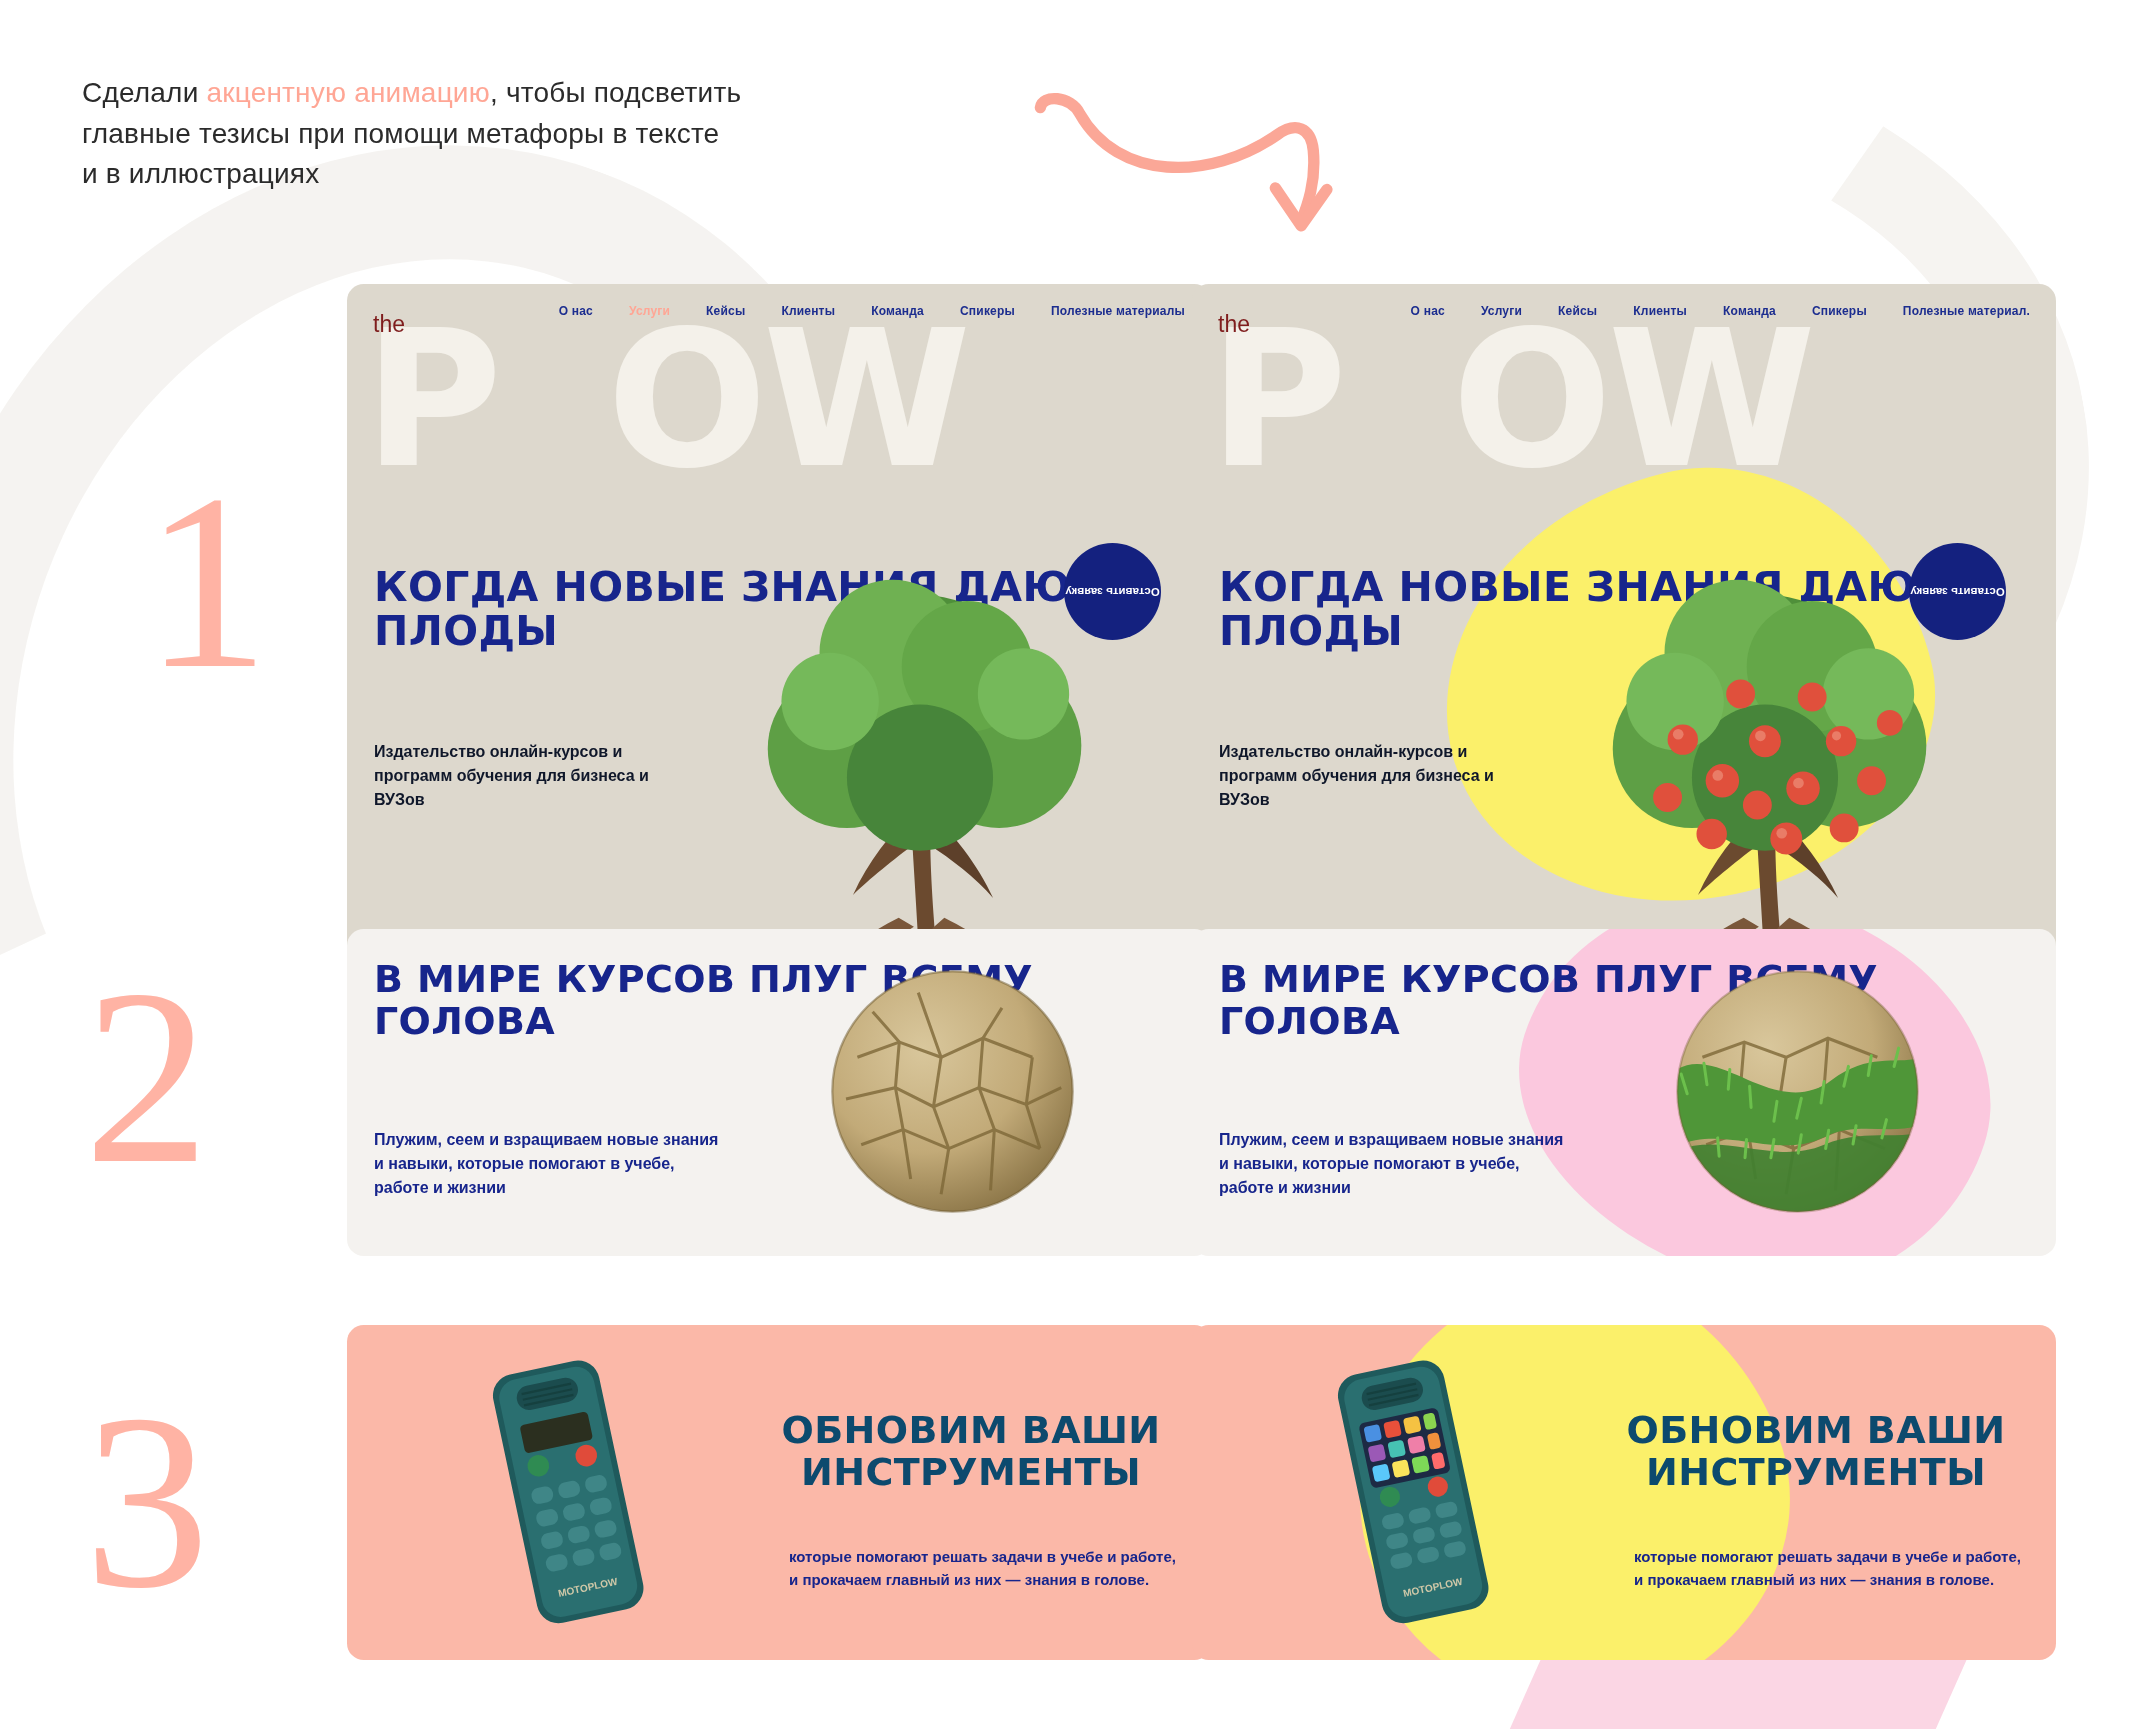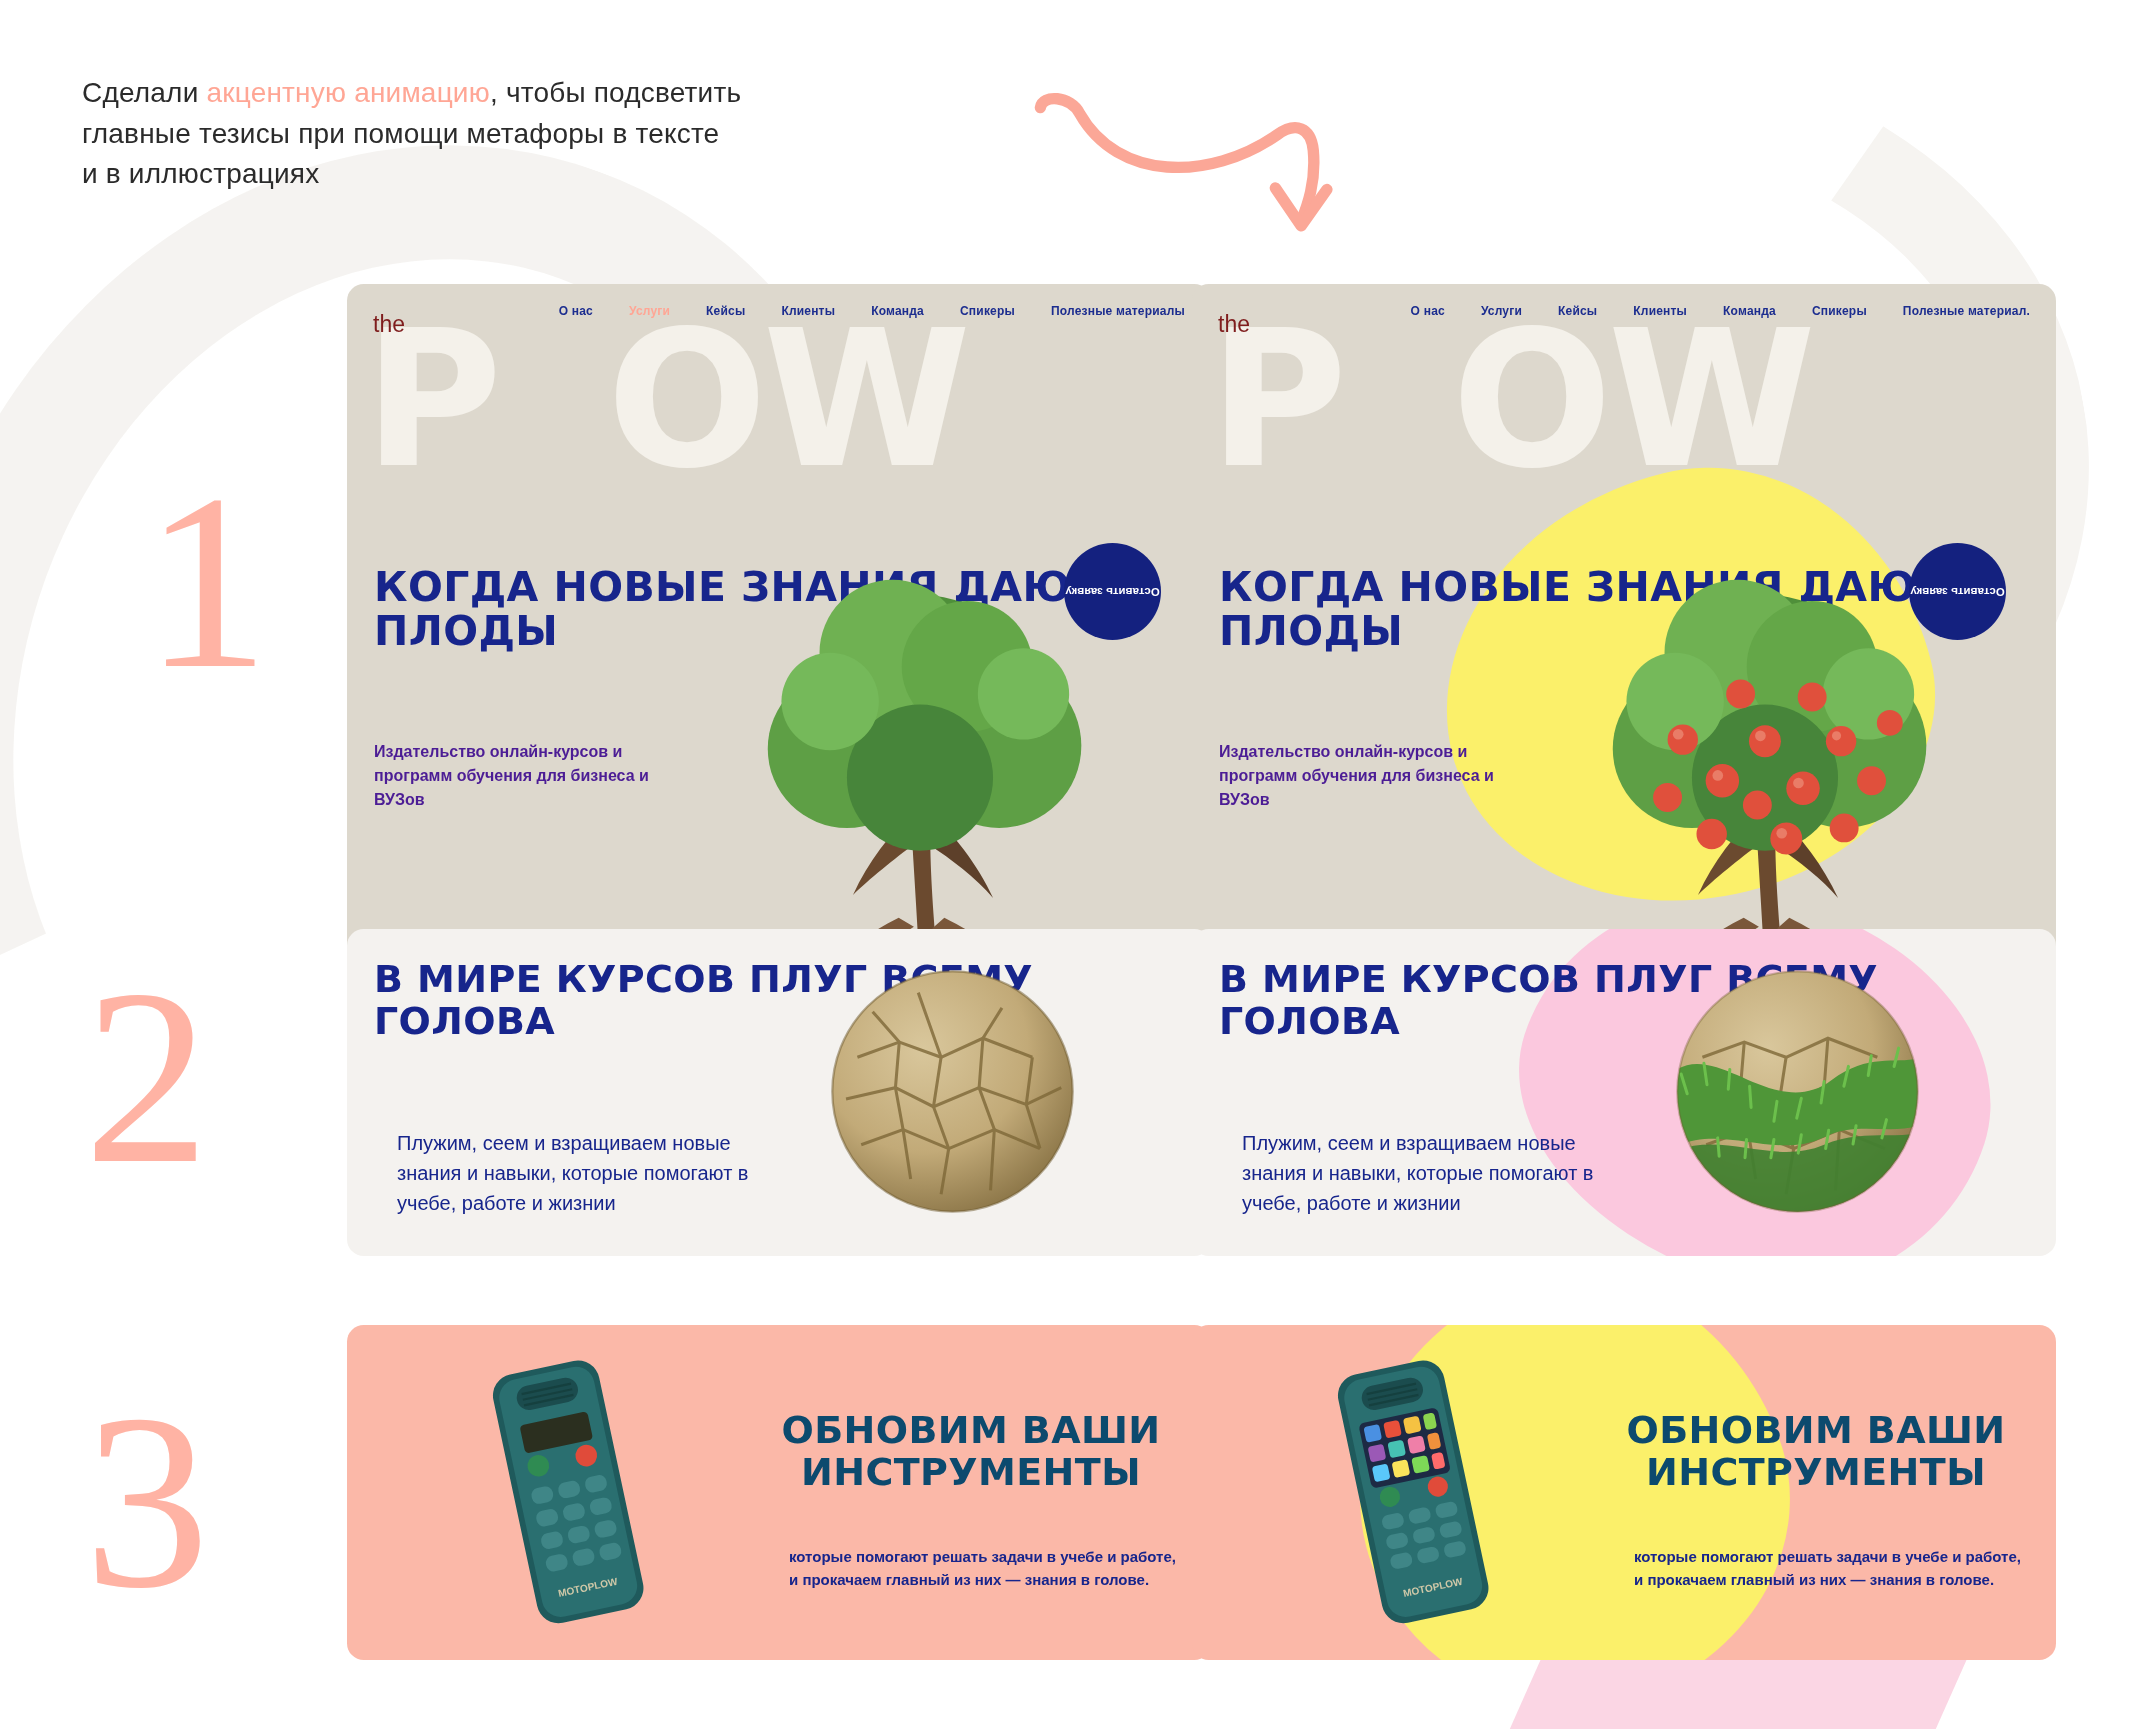--- a/index.html
+++ b/index.html
@@ -87,21 +87,21 @@
   }
   .plow .slash { color: #ddd8cd; }
 
   .hero h2 {
     position: absolute; left: 27px; top: 281px;
     font-size: 41px; line-height: 1.08; font-weight: 800;
     color: #17258c; letter-spacing: 0.4px; font-family: "DejaVu Sans", sans-serif;
   }
   .hero p.lead {
     position: absolute; left: 27px; top: 456px; width: 319px;
-    font-size: 16px; line-height: 1.5; font-weight: 700; color: #4c1d95;
+    font-size: 16px; line-height: 1.5; font-weight: 700; color: #0f172a;
   }
   .badge {
     position: absolute; right: 50px; top: 259px;
     width: 97px; height: 97px; border-radius: 50%;
     background: #14217f; color: #fff;
     display: flex; align-items: center; justify-content: center;
     font-size: 11.4px; font-weight: 700; line-height: 1.25; text-align: center;
     transform: rotate(180deg);
   }
 
@@ -117,21 +117,21 @@
 
   
   .mid { top: 929px; width: 864px; height: 327px; background: #f4f2ef; }
   .mid h2 {
     position: absolute; left: 27px; top: 30px;
     font-size: 38px; line-height: 1.1; font-weight: 800; color: #17258c;
     font-family: "DejaVu Sans", sans-serif; letter-spacing: 0.4px;
   }
   .mid p.lead {
     position: absolute; left: 27px; top: 199px; width: 357px;
-    font-size: 20px; line-height: 1.5; font-weight: 400; color: #17258c; margin-left: 23px;
+    font-size: 16px; line-height: 1.5; font-weight: 700; color: #17258c;
   }
   .pink-blob {
     position: absolute; left: 327px; top: -30px; width: 471px; height: 380px;
     background: #fbc8de; border-radius: 50% 50% 45% 55% / 55% 45% 55% 45%;
     transform: rotate(18deg);
   }
   .ball { position: absolute; right: 133px; top: 37px; width: 251px; height: 251px; }
 
   
   .low { top: 1325px; width: 864px; height: 335px; background: #fbb8a8; }

